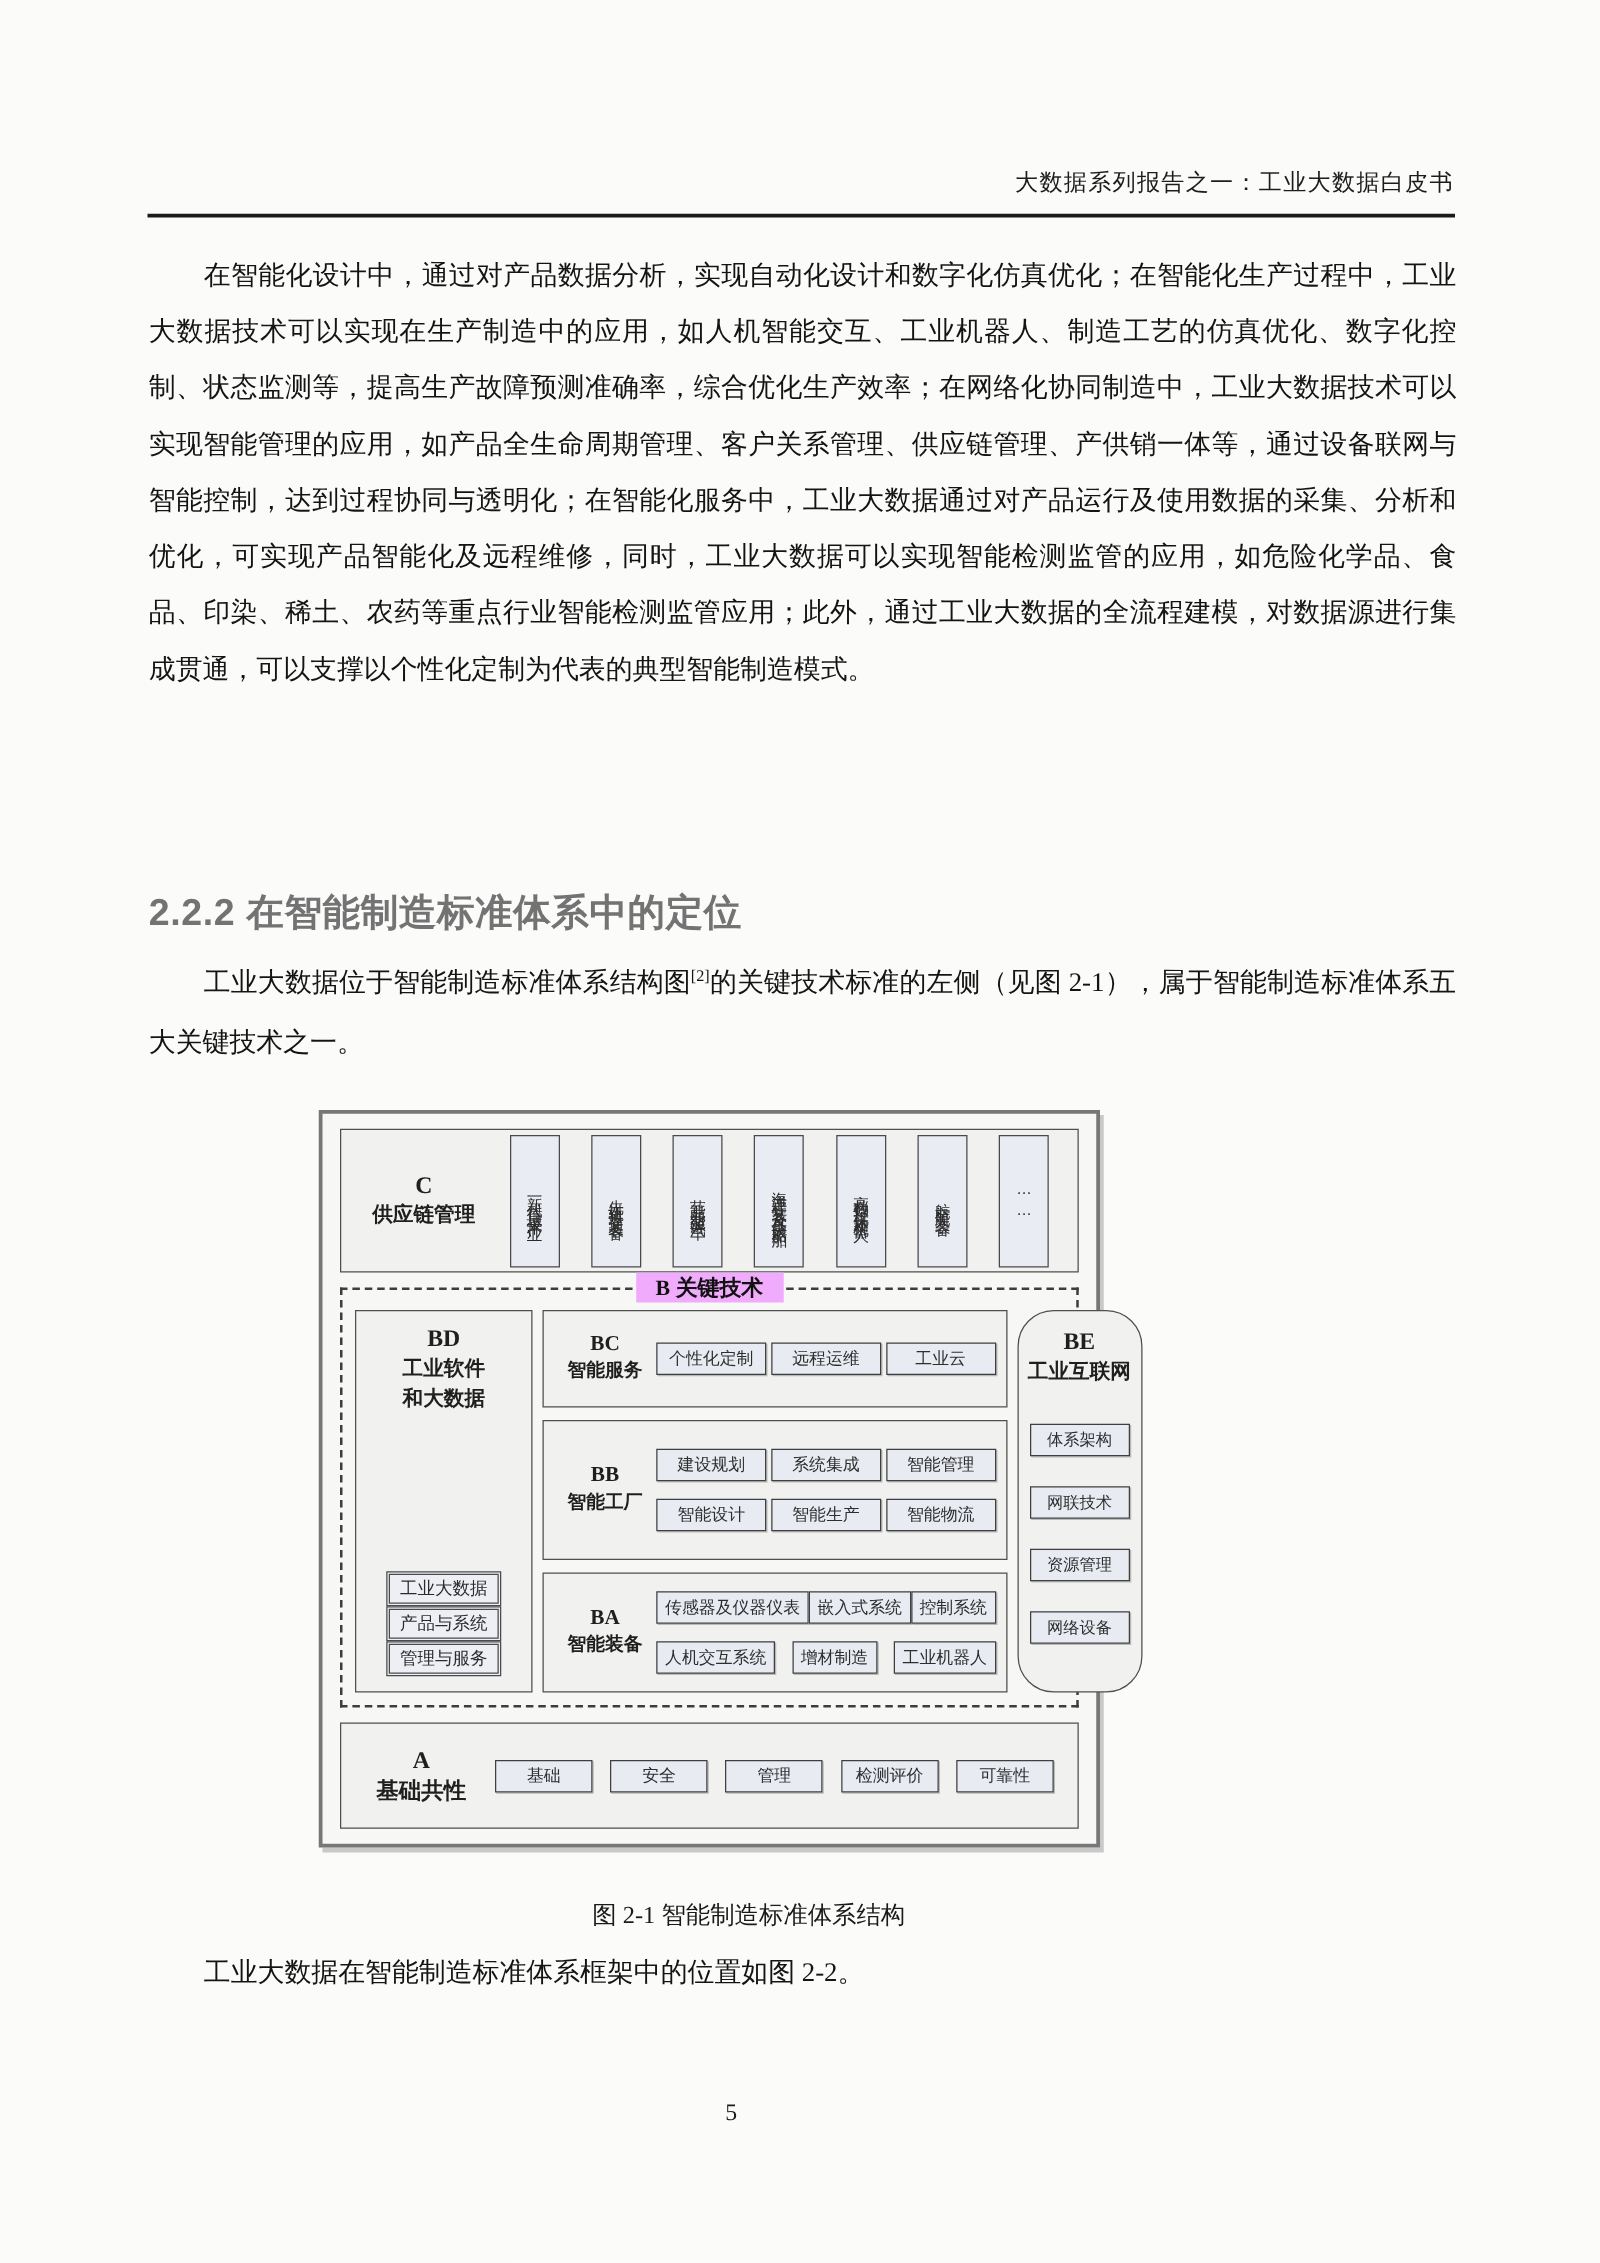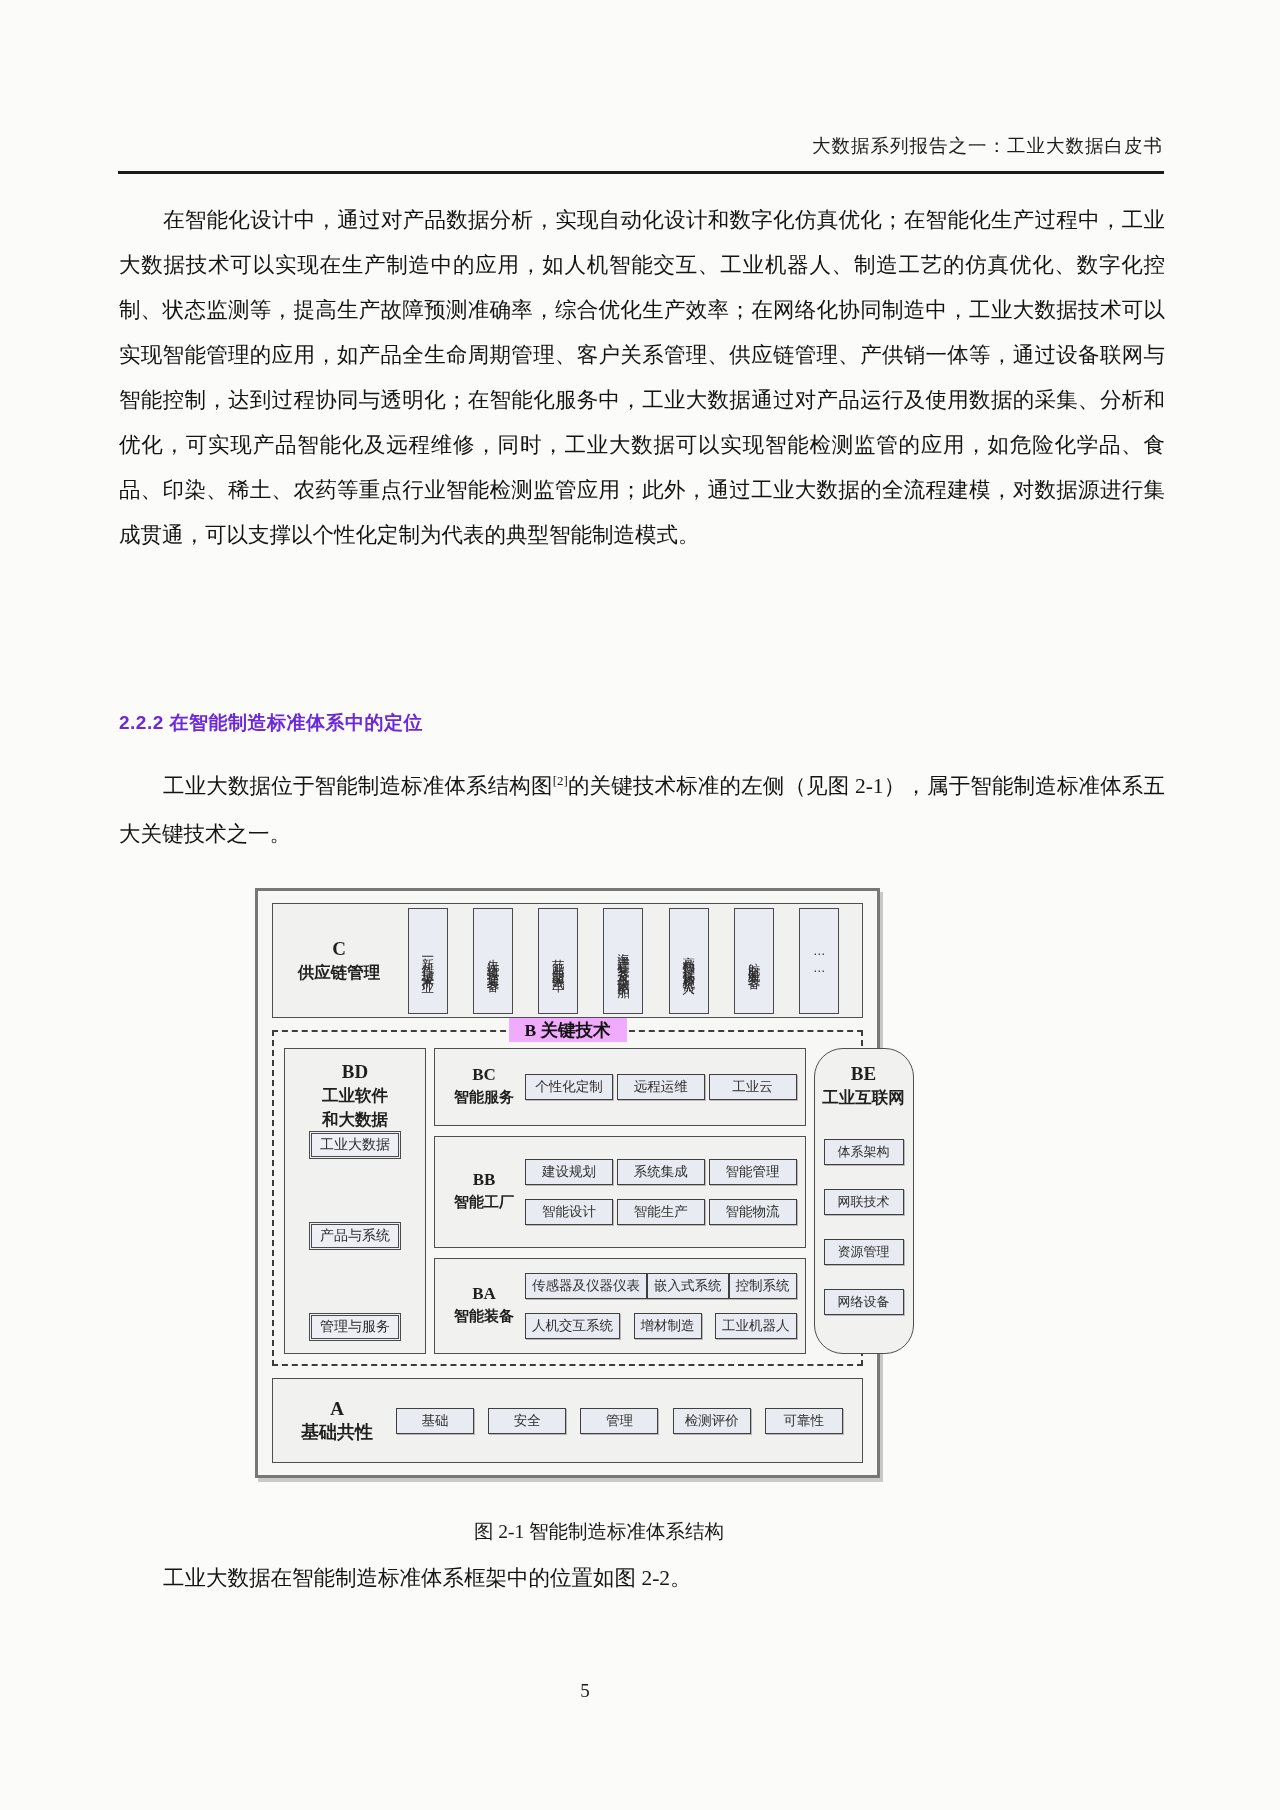--- a/index.html
+++ b/index.html
@@ -26,21 +26,21 @@
     font-size:21.5px;line-height:45px;text-align:justify;
     color:#141414;
   }
   .p1{top:198px;text-indent:44px;}
   .p2{top:762px;line-height:48px;text-indent:44px;}
   .p2 sup{font-size:13px;line-height:0;}
   .p3{top:1556px;text-indent:44px;}
   .sec-head{
     position:absolute;left:119px;top:710px;
     font-family:"Liberation Sans","DejaVu Sans",sans-serif;
-    font-weight:700;font-size:19px;color:#6d28d9;letter-spacing:0.5px;
+    font-weight:700;font-size:30px;color:#737373;letter-spacing:0.5px;
   }
   .fig-caption{
     position:absolute;left:119px;top:1518px;width:960px;
     text-align:center;font-size:19.5px;color:#1a1a1a;
   }
   .page-num{
     position:absolute;left:119px;top:1680px;width:932px;
     text-align:center;font-size:19px;color:#1a1a1a;
   }
   
@@ -76,21 +76,21 @@
     position:relative;margin-top:12px;border:2px dashed #3d3d3d;
     padding:16px 10px 10px;display:flex;gap:8px;box-sizing:border-box;
   }
   .sec-b-title{
     position:absolute;top:-14px;left:50%;transform:translateX(-50%);
     background:#f0abfc;padding:0 16px;font-weight:700;font-size:17.5px;
     white-space:nowrap;color:#111;
     font-family:"Liberation Serif","DejaVu Serif",serif;
   }
   .col-bd{width:142px;flex:none;display:flex;flex-direction:column;align-items:center;padding:12px 6px;}
-  .col-bd .items{flex:1;display:flex;flex-direction:column;justify-content:space-between;align-items:center;width:100%;}
+  .col-bd .items{flex:1;display:flex;flex-direction:column;justify-content:flex-end;align-items:center;width:100%;}
   .dbox{
     border:3px double #4a4a4a;background:#edeff5;color:#2b2b2b;
     font-size:14px;padding:2px 8px;white-space:nowrap;
   }
   .col-mid{flex:1;display:flex;flex-direction:column;gap:10px;}
   .bgroup{display:flex;align-items:center;padding:8px 8px;}
   .bgroup .code-label{width:82px;flex:none;}
   .bgroup .code-label .code{font-size:17px;}
   .bgroup .code-label .name{font-size:15px;}
   .brows{flex:1;display:flex;flex-direction:column;gap:14px;}

